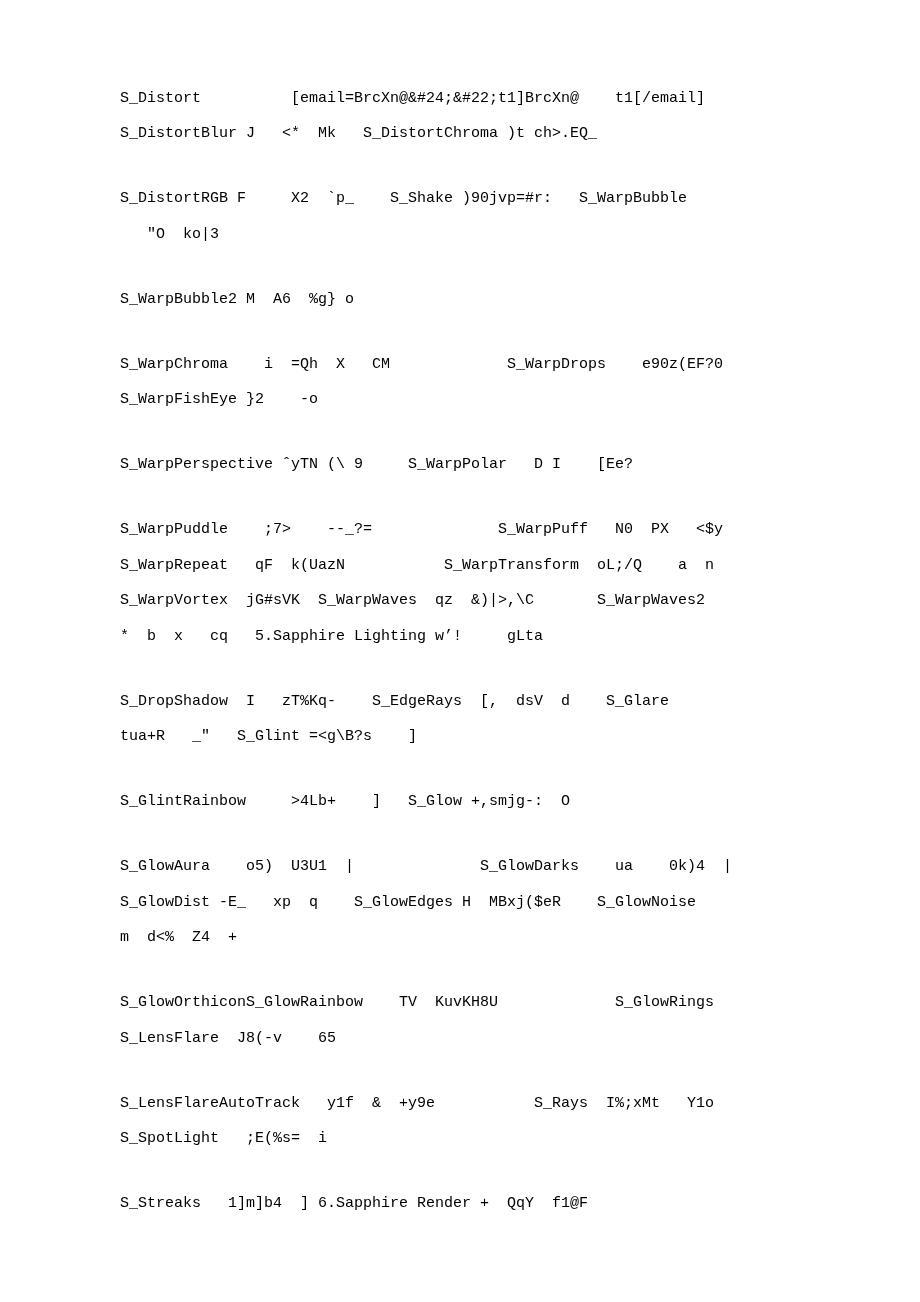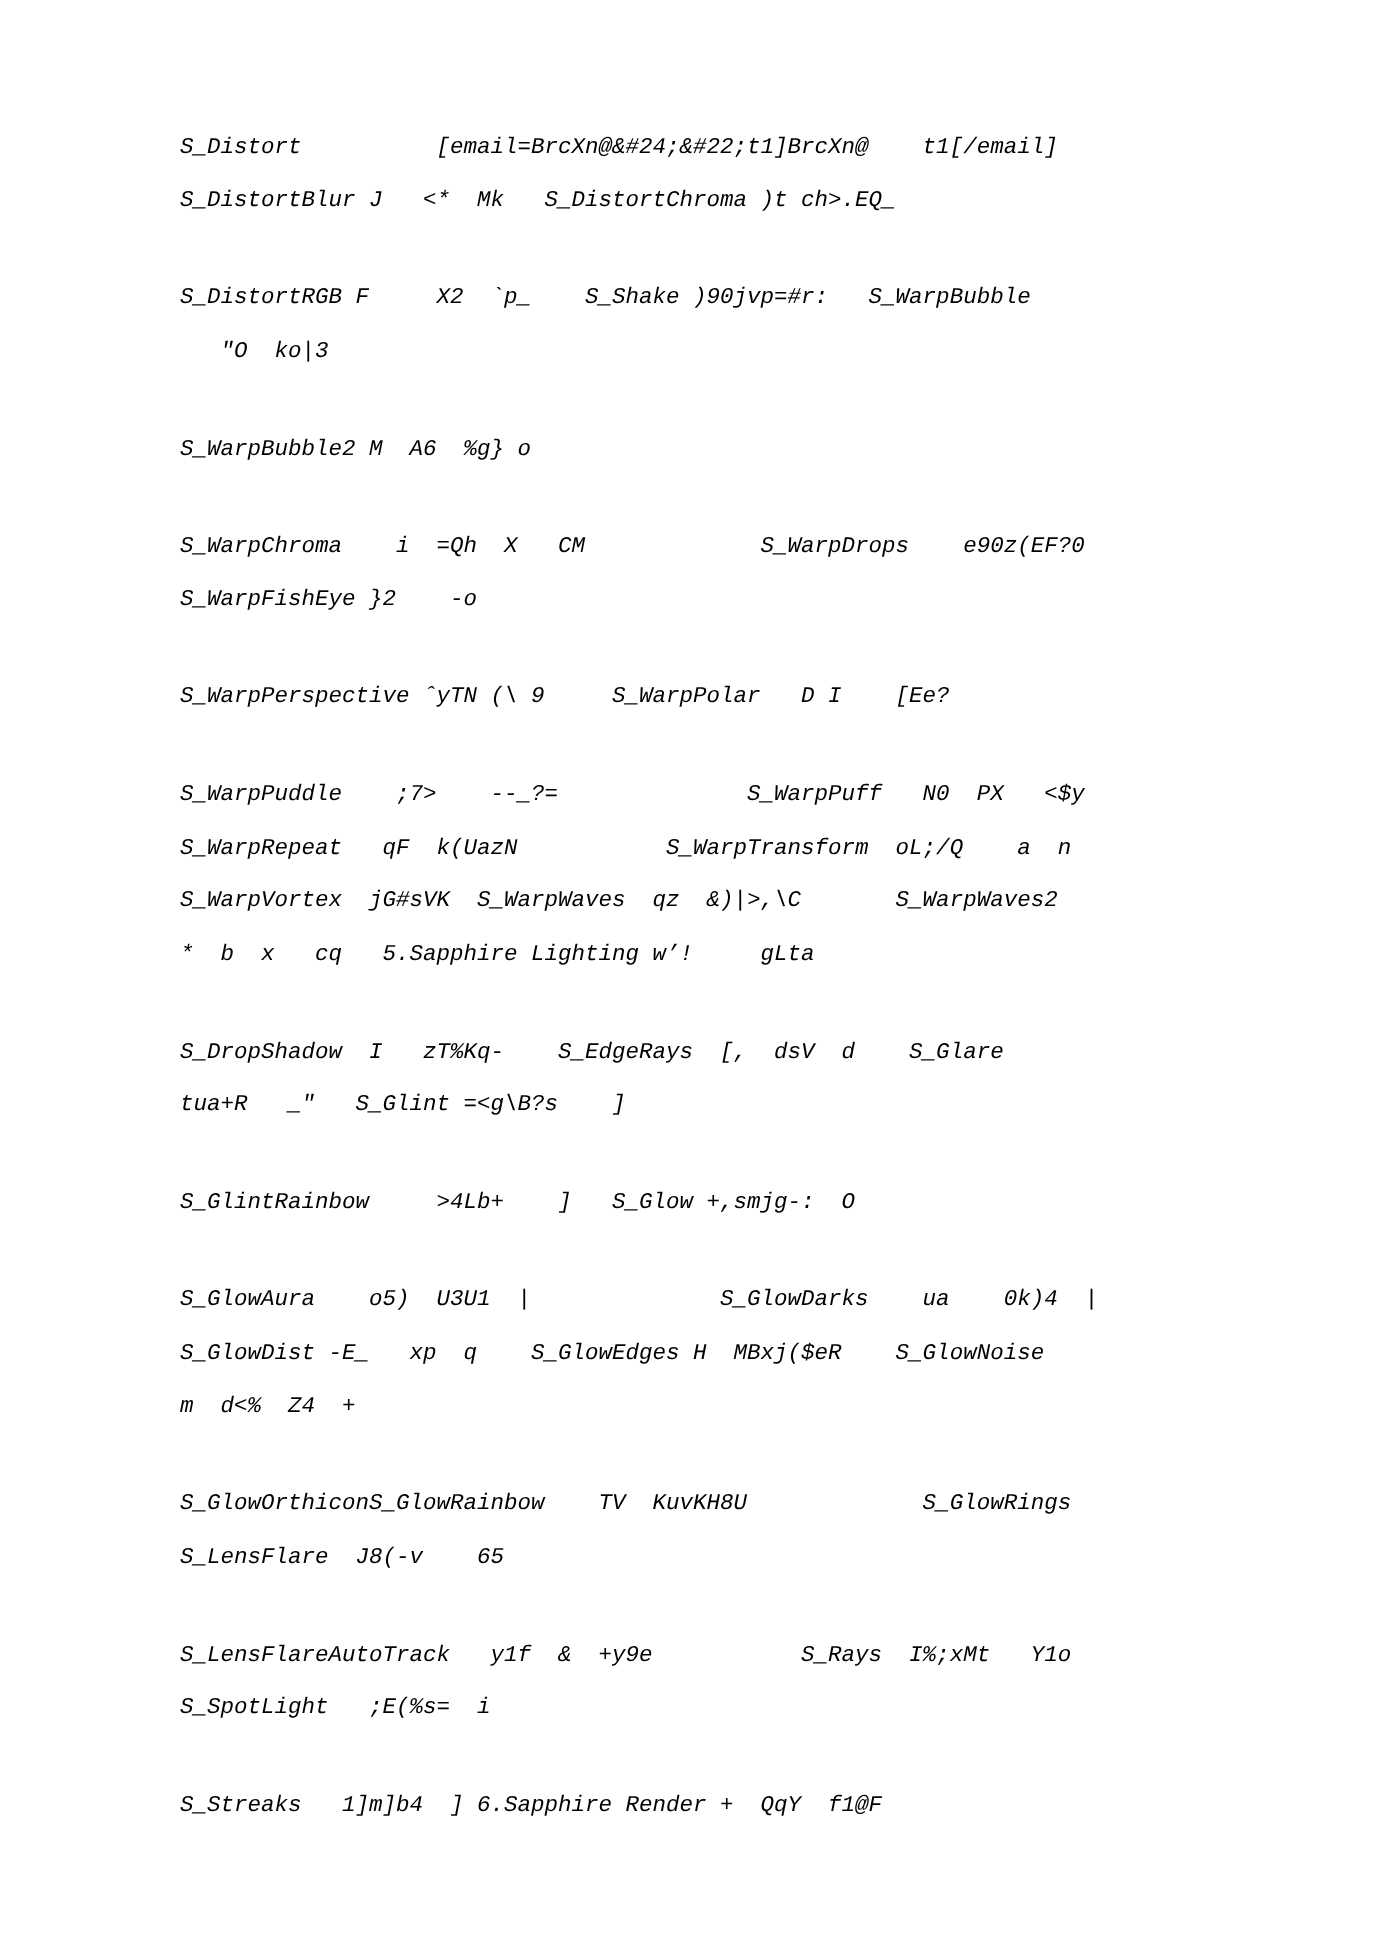--- a/index.html
+++ b/index.html
@@ -16,20 +16,19 @@
       min-height: 1302px;
       padding: 60px 80px 60px 120px;
       line-height: 1.7;
     }
     .content-block {
       white-space: pre-wrap;
       word-break: break-word;
     }
     p {
       margin-bottom: 10px;
-      font-style: italic;
     }
   </style>
 </head>
 <body>
 
 <div class="content-block">
 <p>S_Distort          [email=BrcXn@&amp;#24;&amp;#22;t1]BrcXn@    t1[/email]</p><p>S_DistortBlur J   &lt;*  Mk   S_DistortChroma )t ch&gt;.EQ_</p><p style="margin-bottom: 4px;">&nbsp;</p><p>S_DistortRGB F     X2  `p_    S_Shake )90jvp=#r:   S_WarpBubble</p><p>   ″O  ko|3</p><p style="margin-bottom: 4px;">&nbsp;</p><p>S_WarpBubble2 M  A6  %g} o</p><p style="margin-bottom: 4px;">&nbsp;</p><p>S_WarpChroma    i  =Qh  X   CM             S_WarpDrops    e90z(EF?0</p><p>S_WarpFishEye }2    -o</p><p style="margin-bottom: 4px;">&nbsp;</p><p>S_WarpPerspective ˆyTN (\ 9     S_WarpPolar   D I    [Ee?</p><p style="margin-bottom: 4px;">&nbsp;</p><p>S_WarpPuddle    ;7&gt;    --_?=              S_WarpPuff   N0  PX   &lt;$y</p><p>S_WarpRepeat   qF  k(UazN           S_WarpTransform  oL;/Q    a  n</p><p>S_WarpVortex  jG#sVK  S_WarpWaves  qz  &amp;)|˃,\C       S_WarpWaves2</p><p>*  b  x   cq   5.Sapphire Lighting w’!     gLta</p><p style="margin-bottom: 4px;">&nbsp;</p><p>S_DropShadow  I   zT%Kq-    S_EdgeRays  [,  dsV  d    S_Glare</p><p>tua+R   _″   S_Glint =&lt;g\B?s    ]</p><p style="margin-bottom: 4px;">&nbsp;</p><p>S_GlintRainbow     &gt;4Lb+    ]   S_Glow +,smjg-:  O</p><p style="margin-bottom: 4px;">&nbsp;</p><p>S_GlowAura    o5)  U3U1  |              S_GlowDarks    ua    0k)4  |</p><p>S_GlowDist -E_   xp  q    S_GlowEdges H  MBxj($eR    S_GlowNoise</p><p>m  d&lt;%  Z4  +</p><p style="margin-bottom: 4px;">&nbsp;</p><p>S_GlowOrthiconS_GlowRainbow    TV  KuvKH8U             S_GlowRings</p><p>S_LensFlare  J8(-v    65</p><p style="margin-bottom: 4px;">&nbsp;</p><p>S_LensFlareAutoTrack   y1f  &amp;  +y9e           S_Rays  I%;xMt   Y1o</p><p>S_SpotLight   ;E(%s=  i</p><p style="margin-bottom: 4px;">&nbsp;</p><p>S_Streaks   1]m]b4  ] 6.Sapphire Render +  QqY  f1@F</p></div>
 
 </body></html>

